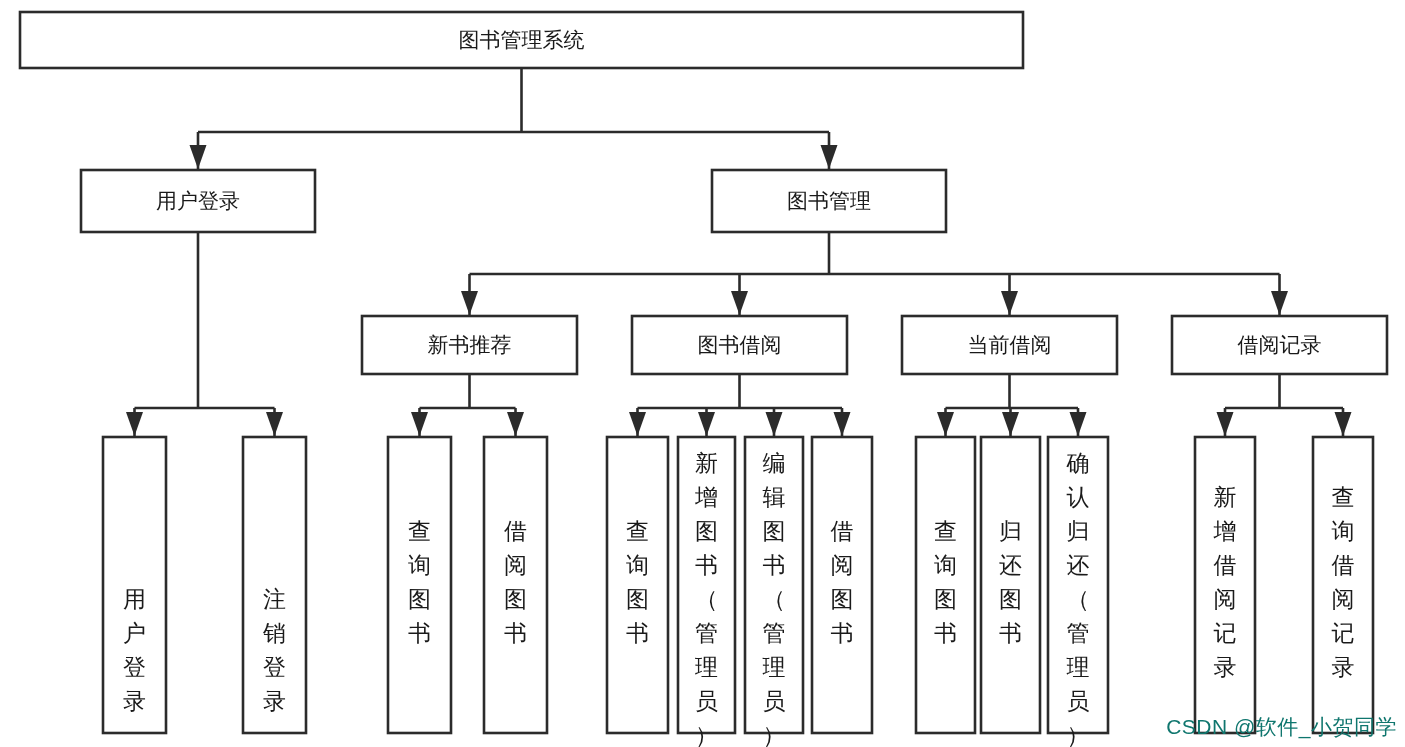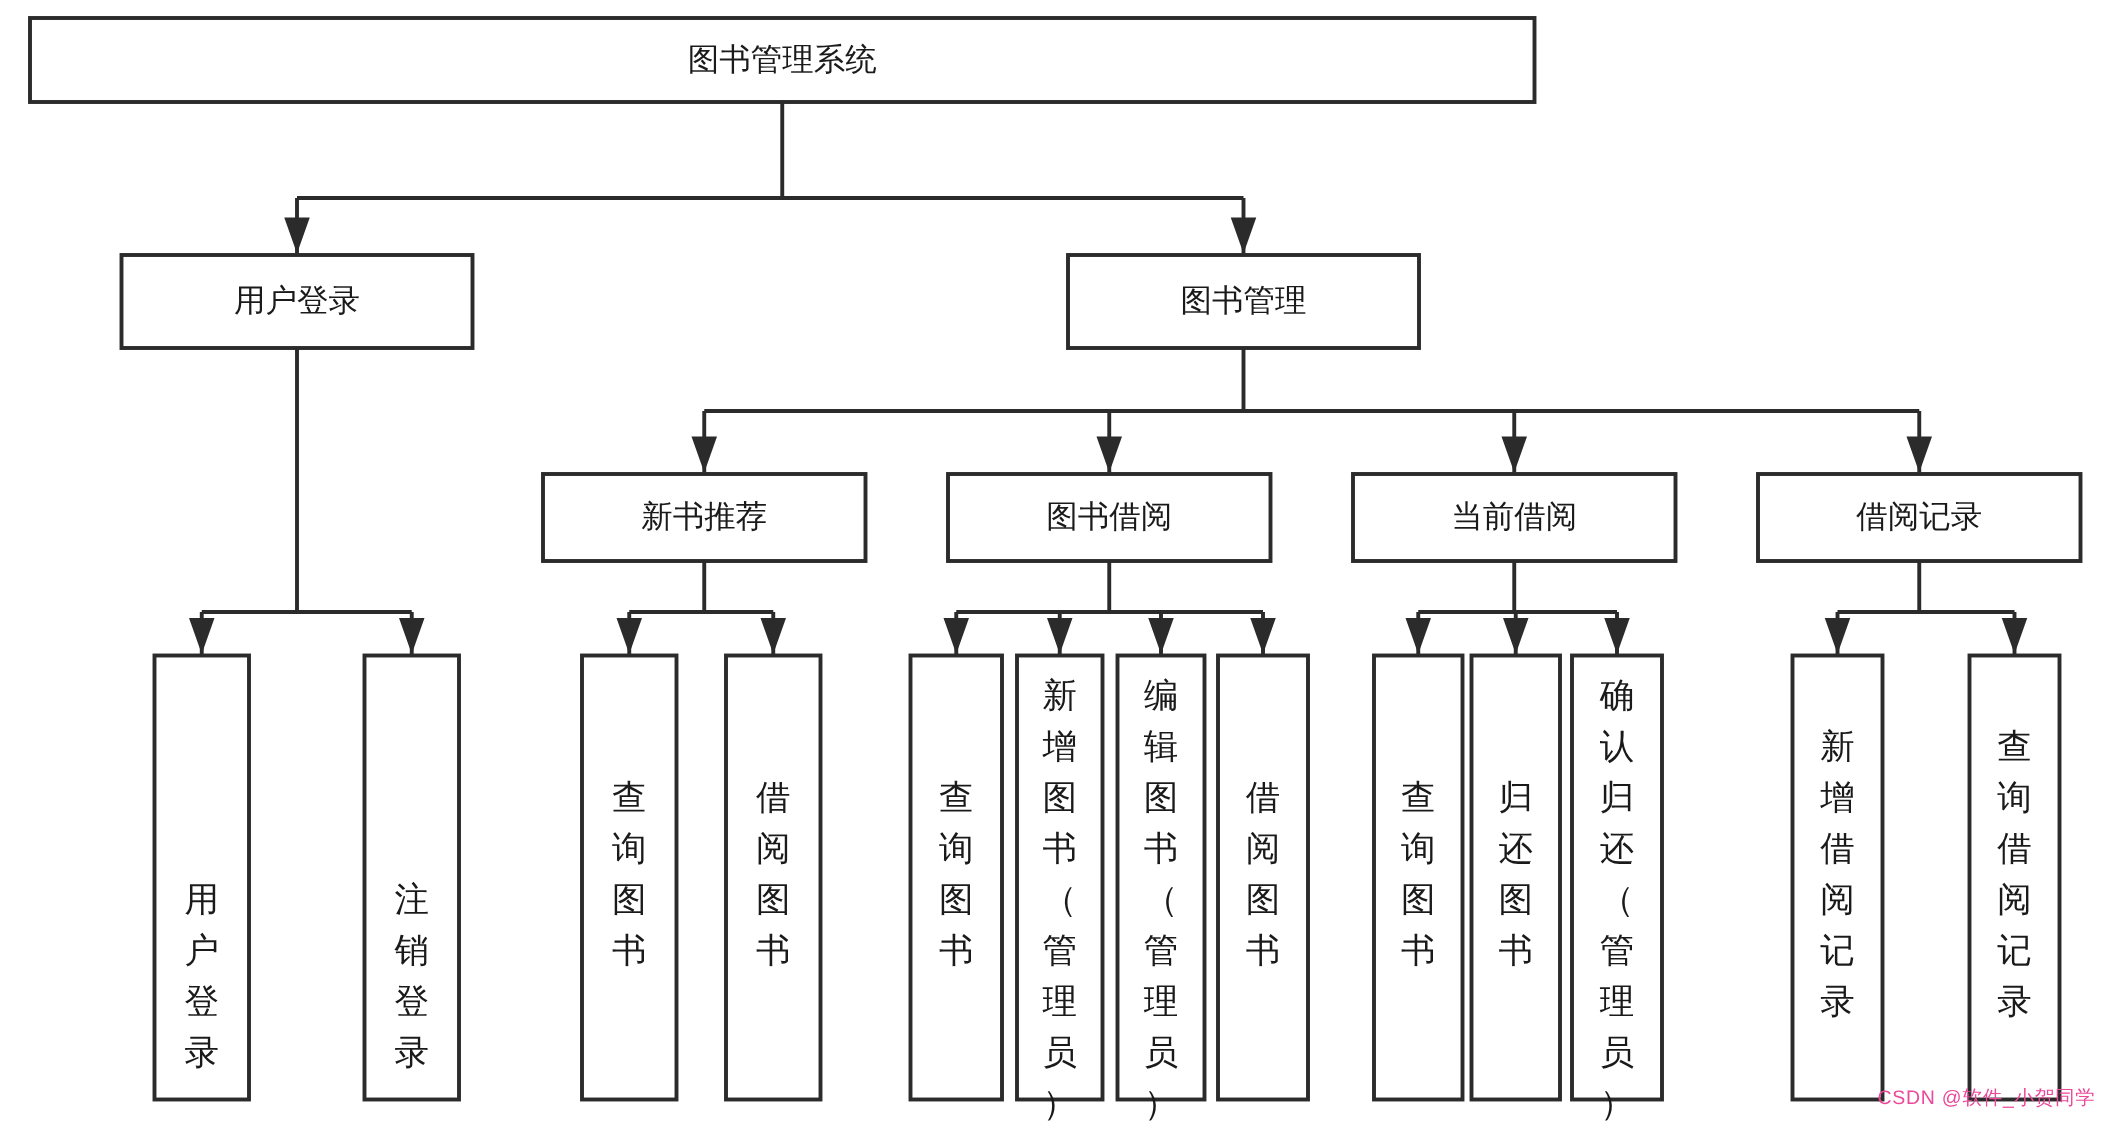--- a/index.html
+++ b/index.html
@@ -51,22 +51,22 @@
     fill: #1a1a1a;
     font-family: "Liberation Sans", "DejaVu Sans", sans-serif;
     font-size: 23px;
     text-anchor: middle;
   }
   .watermark {
     position: absolute;
     right: 8px;
     bottom: 6px;
     font-family: "Liberation Sans", "DejaVu Sans", sans-serif;
-    font-size: 13px;
-    color: #ec4899;
+    font-size: 21px;
+    color: #0f766e;
     white-space: nowrap;
     letter-spacing: 0.5px;
   }
 </style>
 </head>
 <body>
 
 <div id="diagram-root">
   <svg class="diagram-canvas" id="canvas" viewBox="0 0 1405 747" xmlns="http://www.w3.org/2000/svg">
       <g>

